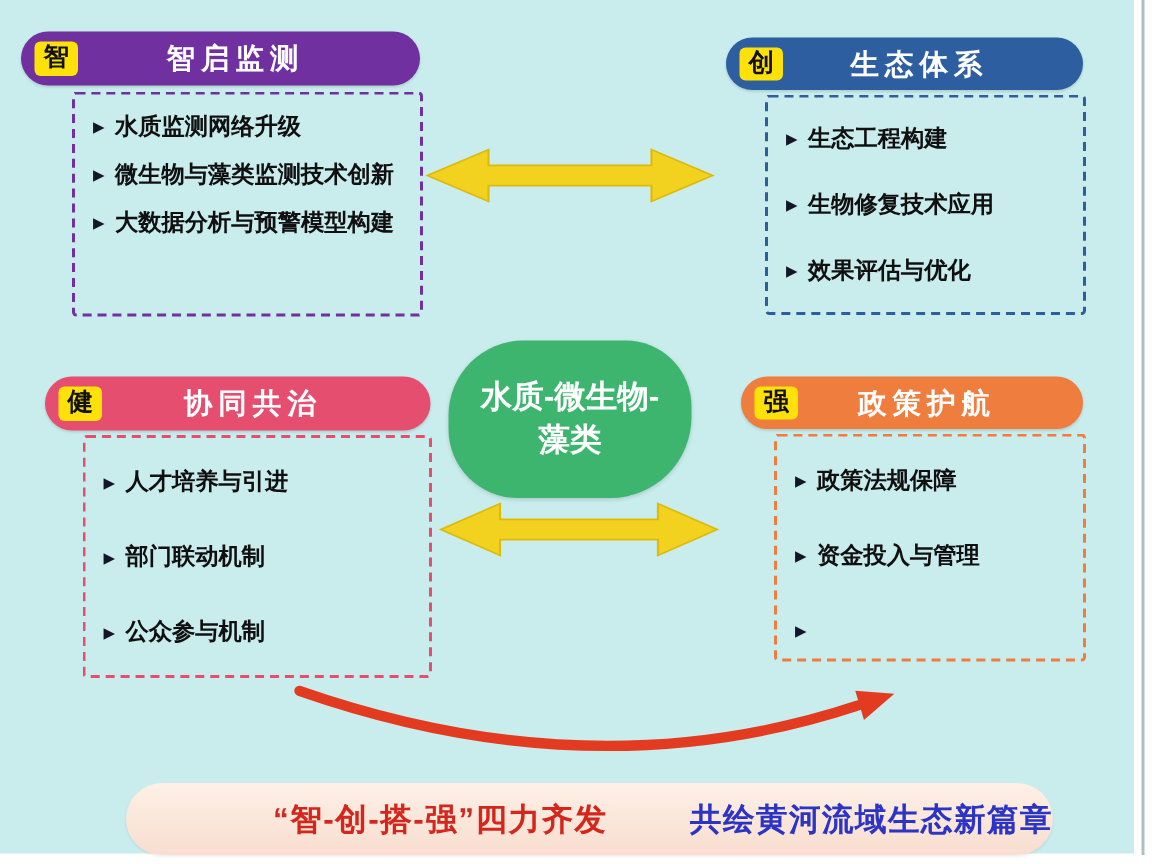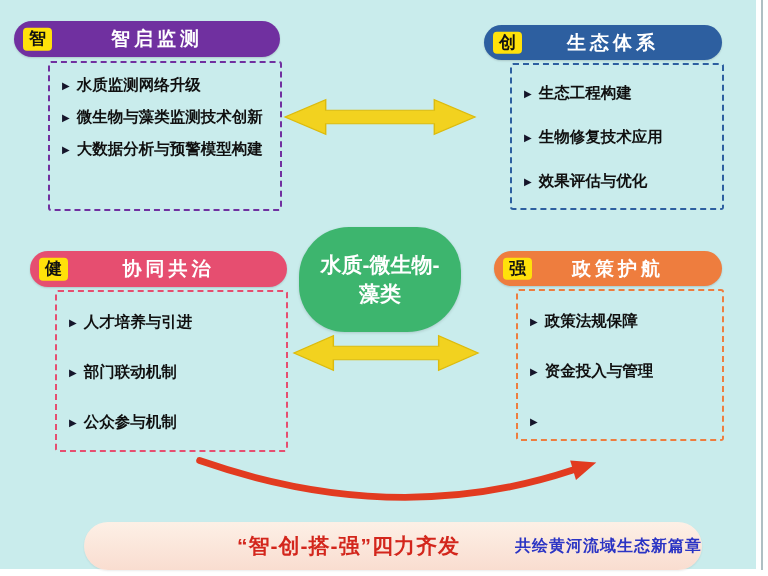--- a/index.html
+++ b/index.html
@@ -56,21 +56,21 @@
   .arr-curve{left:188px; top:443px; width:415px; height:78px;}
 
   
   .footer{
     position:absolute; left:84px; top:522px; width:618px; height:48px;
     background:linear-gradient(#fdf0e6,#f9ddd0); border-radius:26px;
     display:flex; align-items:center; justify-content:flex-end; gap:55px;
     box-shadow:0 1px 2px rgba(0,0,0,0.08);
   }
   .footer .slog-left {color:#d3261c; font-weight:bold; font-size:21px; letter-spacing:1px;}
-  .footer .slog-right{color:#2b34c4; font-weight:bold; font-size:16px; letter-spacing:1px;}
+  .footer .slog-right{color:#2b34c4; font-weight:bold; font-size:21px; letter-spacing:1px;}
 </style>
 </head>
 <body>
 
 <div class="canvas">
   <div class="bg"></div>
   <div class="frame-edge"></div>
 
   <div class="header q0h">
     <span class="badge">智</span>

